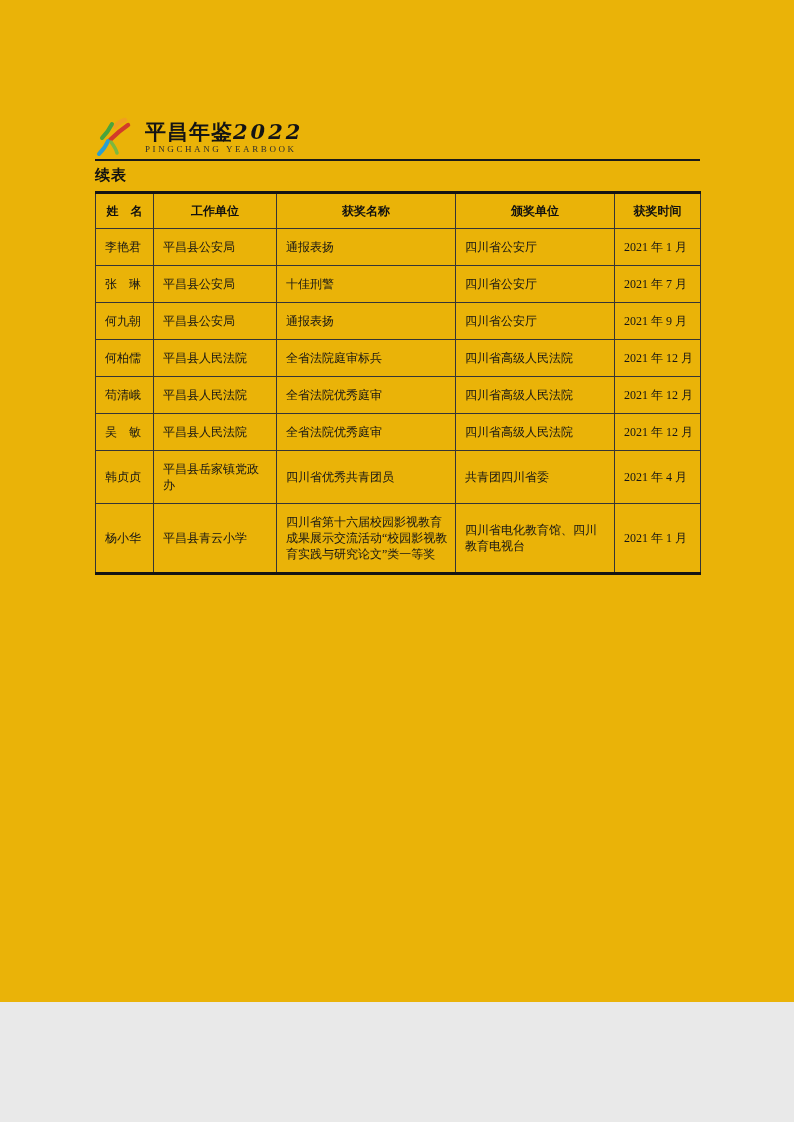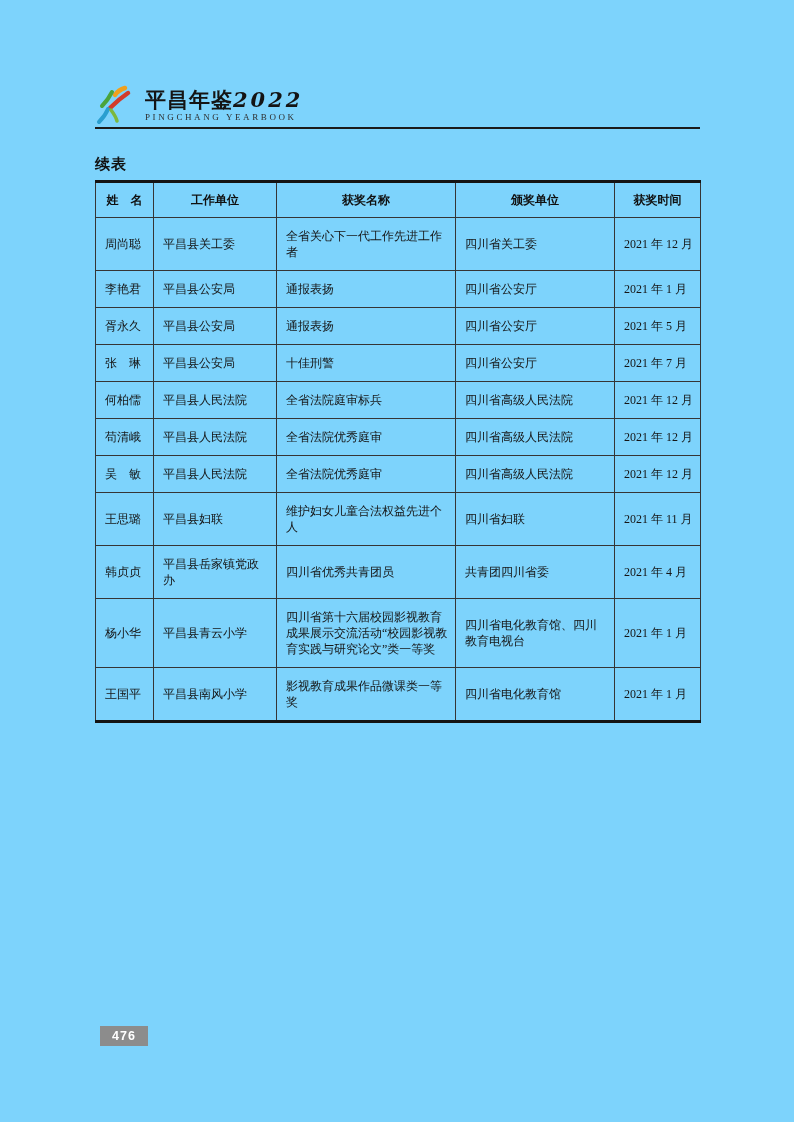--- a/index.html
+++ b/index.html
@@ -1,23 +1,23 @@
 <!DOCTYPE html>
 <html><head>
 <meta charset="utf-8">
 <style>
   html, body { margin: 0; padding: 0; background: #e9e9e9; }
   .page {
     position: relative;
     width: 794px;
-    height: 1122px;
+    height: 1002px;
     margin: 0 auto;
-    background: #7dd3fc;
+    background: #eab308;
     box-sizing: border-box;
-    padding: 84px 94px 0 95px;
+    padding: 116px 94px 0 95px;
     font-family: "Liberation Serif", "DejaVu Serif", serif;
     color: #1c1c1c;
     overflow: hidden;
   }
   
   .masthead {
     display: flex;
     align-items: center;
     height: 42px;
   }
@@ -49,21 +49,21 @@
     line-height: 11px;
     font-weight: normal;
   }
   .rule {
     height: 2px;
     background: #1a1a1a;
     margin-top: 1px;
   }
   
   .section-label {
-    margin-top: 26px;
+    margin-top: 5px;
     margin-bottom: 6px;
     font-family: "Liberation Sans", "DejaVu Sans", sans-serif;
     font-size: 15px;
     font-weight: bold;
     color: #111;
     letter-spacing: 1px;
   }
   
   table.awards {
     border-collapse: collapse;
@@ -148,48 +148,41 @@
       <tr id="header-row">
           <th>姓　名</th>
           <th>工作单位</th>
           <th>获奖名称</th>
           <th>颁奖单位</th>
           <th>获奖时间</th>
         </tr>
     </thead>
     <tbody id="table-body">
         <tr>
-          <td>周尚聪</td>
-          <td>平昌县关工委</td>
-          <td>全省关心下一代工作先进工作者</td>
-          <td>四川省关工委</td>
-          <td>2021 年 12 月</td>
-        </tr>
-        <tr>
           <td>李艳君</td>
           <td>平昌县公安局</td>
           <td>通报表扬</td>
           <td>四川省公安厅</td>
           <td>2021 年 1 月</td>
         </tr>
         <tr>
-          <td>胥永久</td>
-          <td>平昌县公安局</td>
-          <td>通报表扬</td>
-          <td>四川省公安厅</td>
-          <td>2021 年 5 月</td>
-        </tr>
-        <tr>
           <td>张　琳</td>
           <td>平昌县公安局</td>
           <td>十佳刑警</td>
           <td>四川省公安厅</td>
           <td>2021 年 7 月</td>
         </tr>
         <tr>
+          <td>何九朝</td>
+          <td>平昌县公安局</td>
+          <td>通报表扬</td>
+          <td>四川省公安厅</td>
+          <td>2021 年 9 月</td>
+        </tr>
+        <tr>
           <td>何柏儒</td>
           <td>平昌县人民法院</td>
           <td>全省法院庭审标兵</td>
           <td>四川省高级人民法院</td>
           <td>2021 年 12 月</td>
         </tr>
         <tr>
           <td>苟清峨</td>
           <td>平昌县人民法院</td>
           <td>全省法院优秀庭审</td>
@@ -197,45 +190,31 @@
           <td>2021 年 12 月</td>
         </tr>
         <tr>
           <td>吴　敏</td>
           <td>平昌县人民法院</td>
           <td>全省法院优秀庭审</td>
           <td>四川省高级人民法院</td>
           <td>2021 年 12 月</td>
         </tr>
         <tr>
-          <td>王思璐</td>
-          <td>平昌县妇联</td>
-          <td>维护妇女儿童合法权益先进个人</td>
-          <td>四川省妇联</td>
-          <td>2021 年 11 月</td>
-        </tr>
-        <tr>
           <td>韩贞贞</td>
           <td>平昌县岳家镇党政办</td>
           <td>四川省优秀共青团员</td>
           <td>共青团四川省委</td>
           <td>2021 年 4 月</td>
         </tr>
         <tr>
           <td>杨小华</td>
           <td>平昌县青云小学</td>
           <td>四川省第十六届校园影视教育成果展示交流活动“校园影视教育实践与研究论文”类一等奖</td>
           <td>四川省电化教育馆、四川教育电视台</td>
           <td>2021 年 1 月</td>
         </tr>
-        <tr>
-          <td>王国平</td>
-          <td>平昌县南风小学</td>
-          <td>影视教育成果作品微课类一等奖</td>
-          <td>四川省电化教育馆</td>
-          <td>2021 年 1 月</td>
-        </tr>
       </tbody>
   </table>
 
   <div class="page-badge">476</div>
 
 </div>
 
 </body></html>

